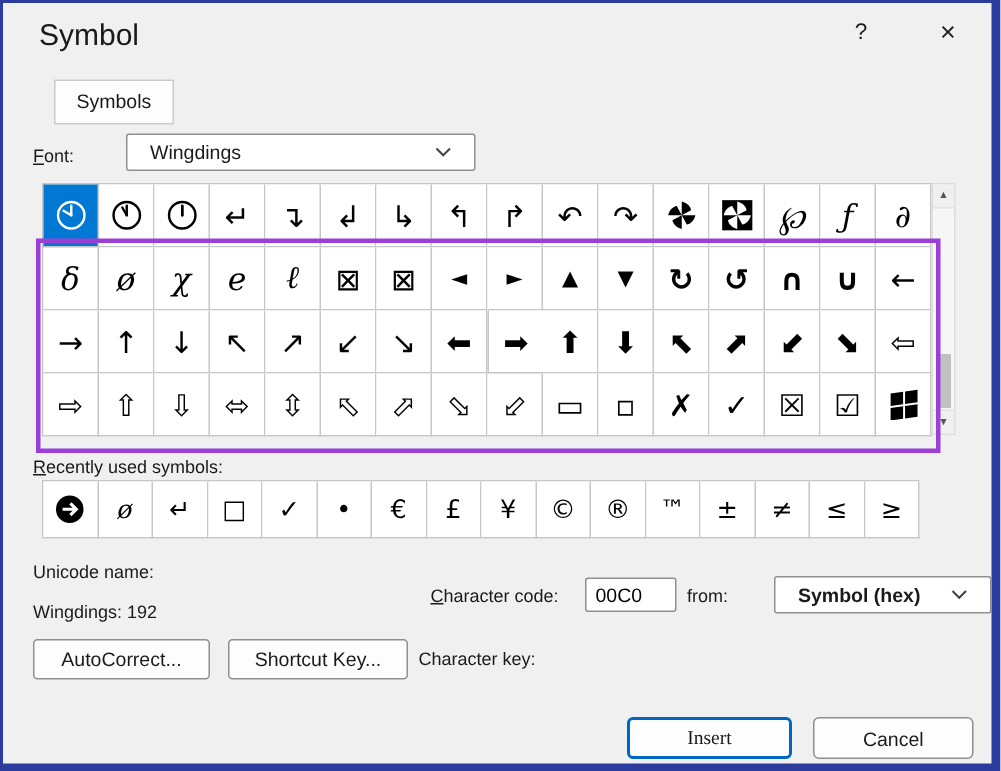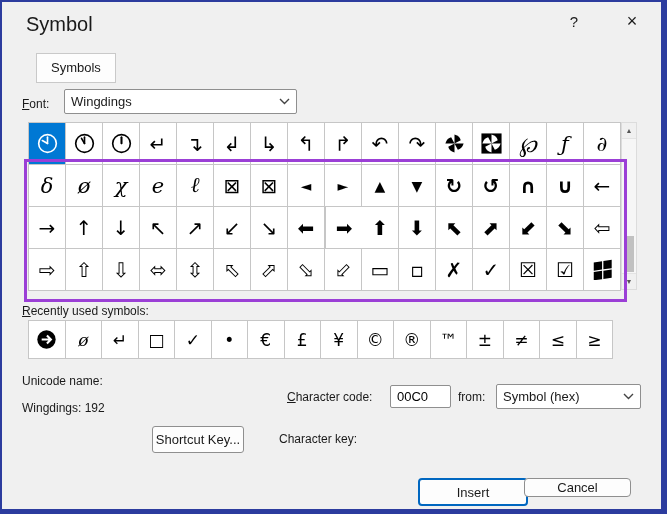--- a/index.html
+++ b/index.html
@@ -12,23 +12,23 @@
   .title{position:absolute;left:24px;top:11px;font-size:20px;}
   .tb-btn{position:absolute;top:5px;height:28px;display:flex;align-items:center;justify-content:center;font-size:15px;cursor:default;}
   .tb-help{left:556px;width:32px;}
   .tb-close{left:612px;width:36px;font-size:18px;}
   .tabs{position:absolute;left:14px;top:51px;display:flex;align-items:flex-end;padding-left:20px;}
   .tab{padding:5px 12px 6px;font-size:13px;border:1px solid #dadada;background:#eeeeee;margin-right:2px;}
   .tab.active{background:#fdfdfd;border-color:#c9c9c9;padding:6px 14px 7px;}
   .lbl{position:absolute;font-size:12px;white-space:nowrap;}
   .acc::first-letter{text-decoration:underline;}
   .combo{position:absolute;display:flex;align-items:center;justify-content:space-between;
-    background:#fff;border:1px solid #8f8f8f;border-radius:2px;padding:0 6px;font-size:13px;box-sizing:border-box;}
+    background:#fff;border:1px solid #8f8f8f;border-radius:2px;padding:0 15px;font-size:13px;box-sizing:border-box;margin-left:20px;}
   #font-combo{left:62px;top:87px;width:233px;height:25px;}
-  #from-combo{left:494px;top:382px;width:145px;height:25px;}
+  #from-combo{left:494px;top:382px;width:145px;height:25px;font-weight:bold;}
   .chev{flex:0 0 auto;margin-left:6px;}
   .grid{position:absolute;left:26px;top:120px;display:grid;grid-template-columns:repeat(16,37px);
     grid-auto-rows:42px;border-top:1px solid #c6c6c6;border-left:1px solid #c6c6c6;background:#fff;width:max-content;}
   .cell{border-right:1px solid #c6c6c6;border-bottom:1px solid #c6c6c6;background:#fff;color:#000;
     display:flex;align-items:center;justify-content:center;font-size:20px;cursor:default;
     font-family:"DejaVu Sans",sans-serif;overflow:hidden;}
   .cell.sel{background:var(--selection,#0078d4);color:#fff;}
   .cell.script{font-family:"DejaVu Serif","Liberation Serif",serif;font-style:italic;font-size:21px;}
   .cell.heavy{font-weight:bold;}
   .cell.sm{font-size:14px;}
@@ -42,23 +42,23 @@
   .sb-down{position:absolute;left:0;right:0;bottom:0;border-top:1px solid #e3e3e3;}
   .sb-thumb{position:absolute;left:2px;right:2px;top:113px;height:36px;background:#c1c1c1;}
   .annotation{position:absolute;left:22px;top:157px;width:597px;height:137px;
     border:3px solid var(--annotation,#9b3fd6);pointer-events:none;z-index:5;}
   .textbox{position:absolute;left:388px;top:383px;width:61px;height:23px;box-sizing:border-box;
     border:1px solid #8f8f8f;border-radius:2px;background:#fff;font-size:13px;padding:0 6px;
     font-family:"Liberation Sans","DejaVu Sans",sans-serif;}
   .btn{position:absolute;background:#fdfdfd;border:1px solid #8f8f8f;border-radius:3px;font-size:13px;
     display:flex;align-items:center;justify-content:center;box-sizing:border-box;cursor:default;}
   #autocorrect{left:20px;top:424px;width:118px;height:27px;}
-  #shortcutkey{left:150px;top:424px;width:92px;height:27px;}
-  #insert{left:416px;top:476px;width:110px;height:28px;border:2px solid var(--primary,#0067c0);border-radius:4px;}
-  #cancel{left:522px;top:476px;width:107px;height:19px;border-radius:4px;text-align:right;}
+  #shortcutkey{left:150px;top:424px;width:120px;height:27px;}
+  #insert{left:416px;top:476px;width:110px;height:28px;border:2px solid var(--primary,#0067c0);border-radius:4px;font-family:Liberation Serif, serif;}
+  #cancel{left:540px;top:476px;width:107px;height:28px;border-radius:4px;text-align:right;}
 </style>
 </head>
 <body>
 
 <div class="dialog">
 
   <span class="title">Symbol</span>
   <span class="tb-btn tb-help">?</span>
   <span class="tb-btn tb-close">×</span>
 
@@ -222,18 +222,19 @@
   <span class="lbl acc" style="left:285px;top:388px">Character code:</span>
   <input class="textbox" value="00C0" style="">
   <span class="lbl" style="left:456px;top:388px">from:</span>
   <div class="combo" id="from-combo">
     <span>Symbol (hex)</span>
     <svg class="chev" width="11" height="7" viewBox="0 0 11 7">
         <polyline points="1,1 5.5,5.5 10,1" fill="none" stroke="#444" stroke-width="1.4"></polyline>
       </svg>
   </div>
 
+  <div class="btn" id="autocorrect">AutoCorrect...</div>
   <div class="btn" id="shortcutkey">Shortcut Key...</div>
   <span class="lbl" style="left:277px;top:430px">Character key:</span>
 
   <div class="btn" id="insert">Insert</div>
   <div class="btn" id="cancel">Cancel</div>
 </div>
 
 </body></html>

